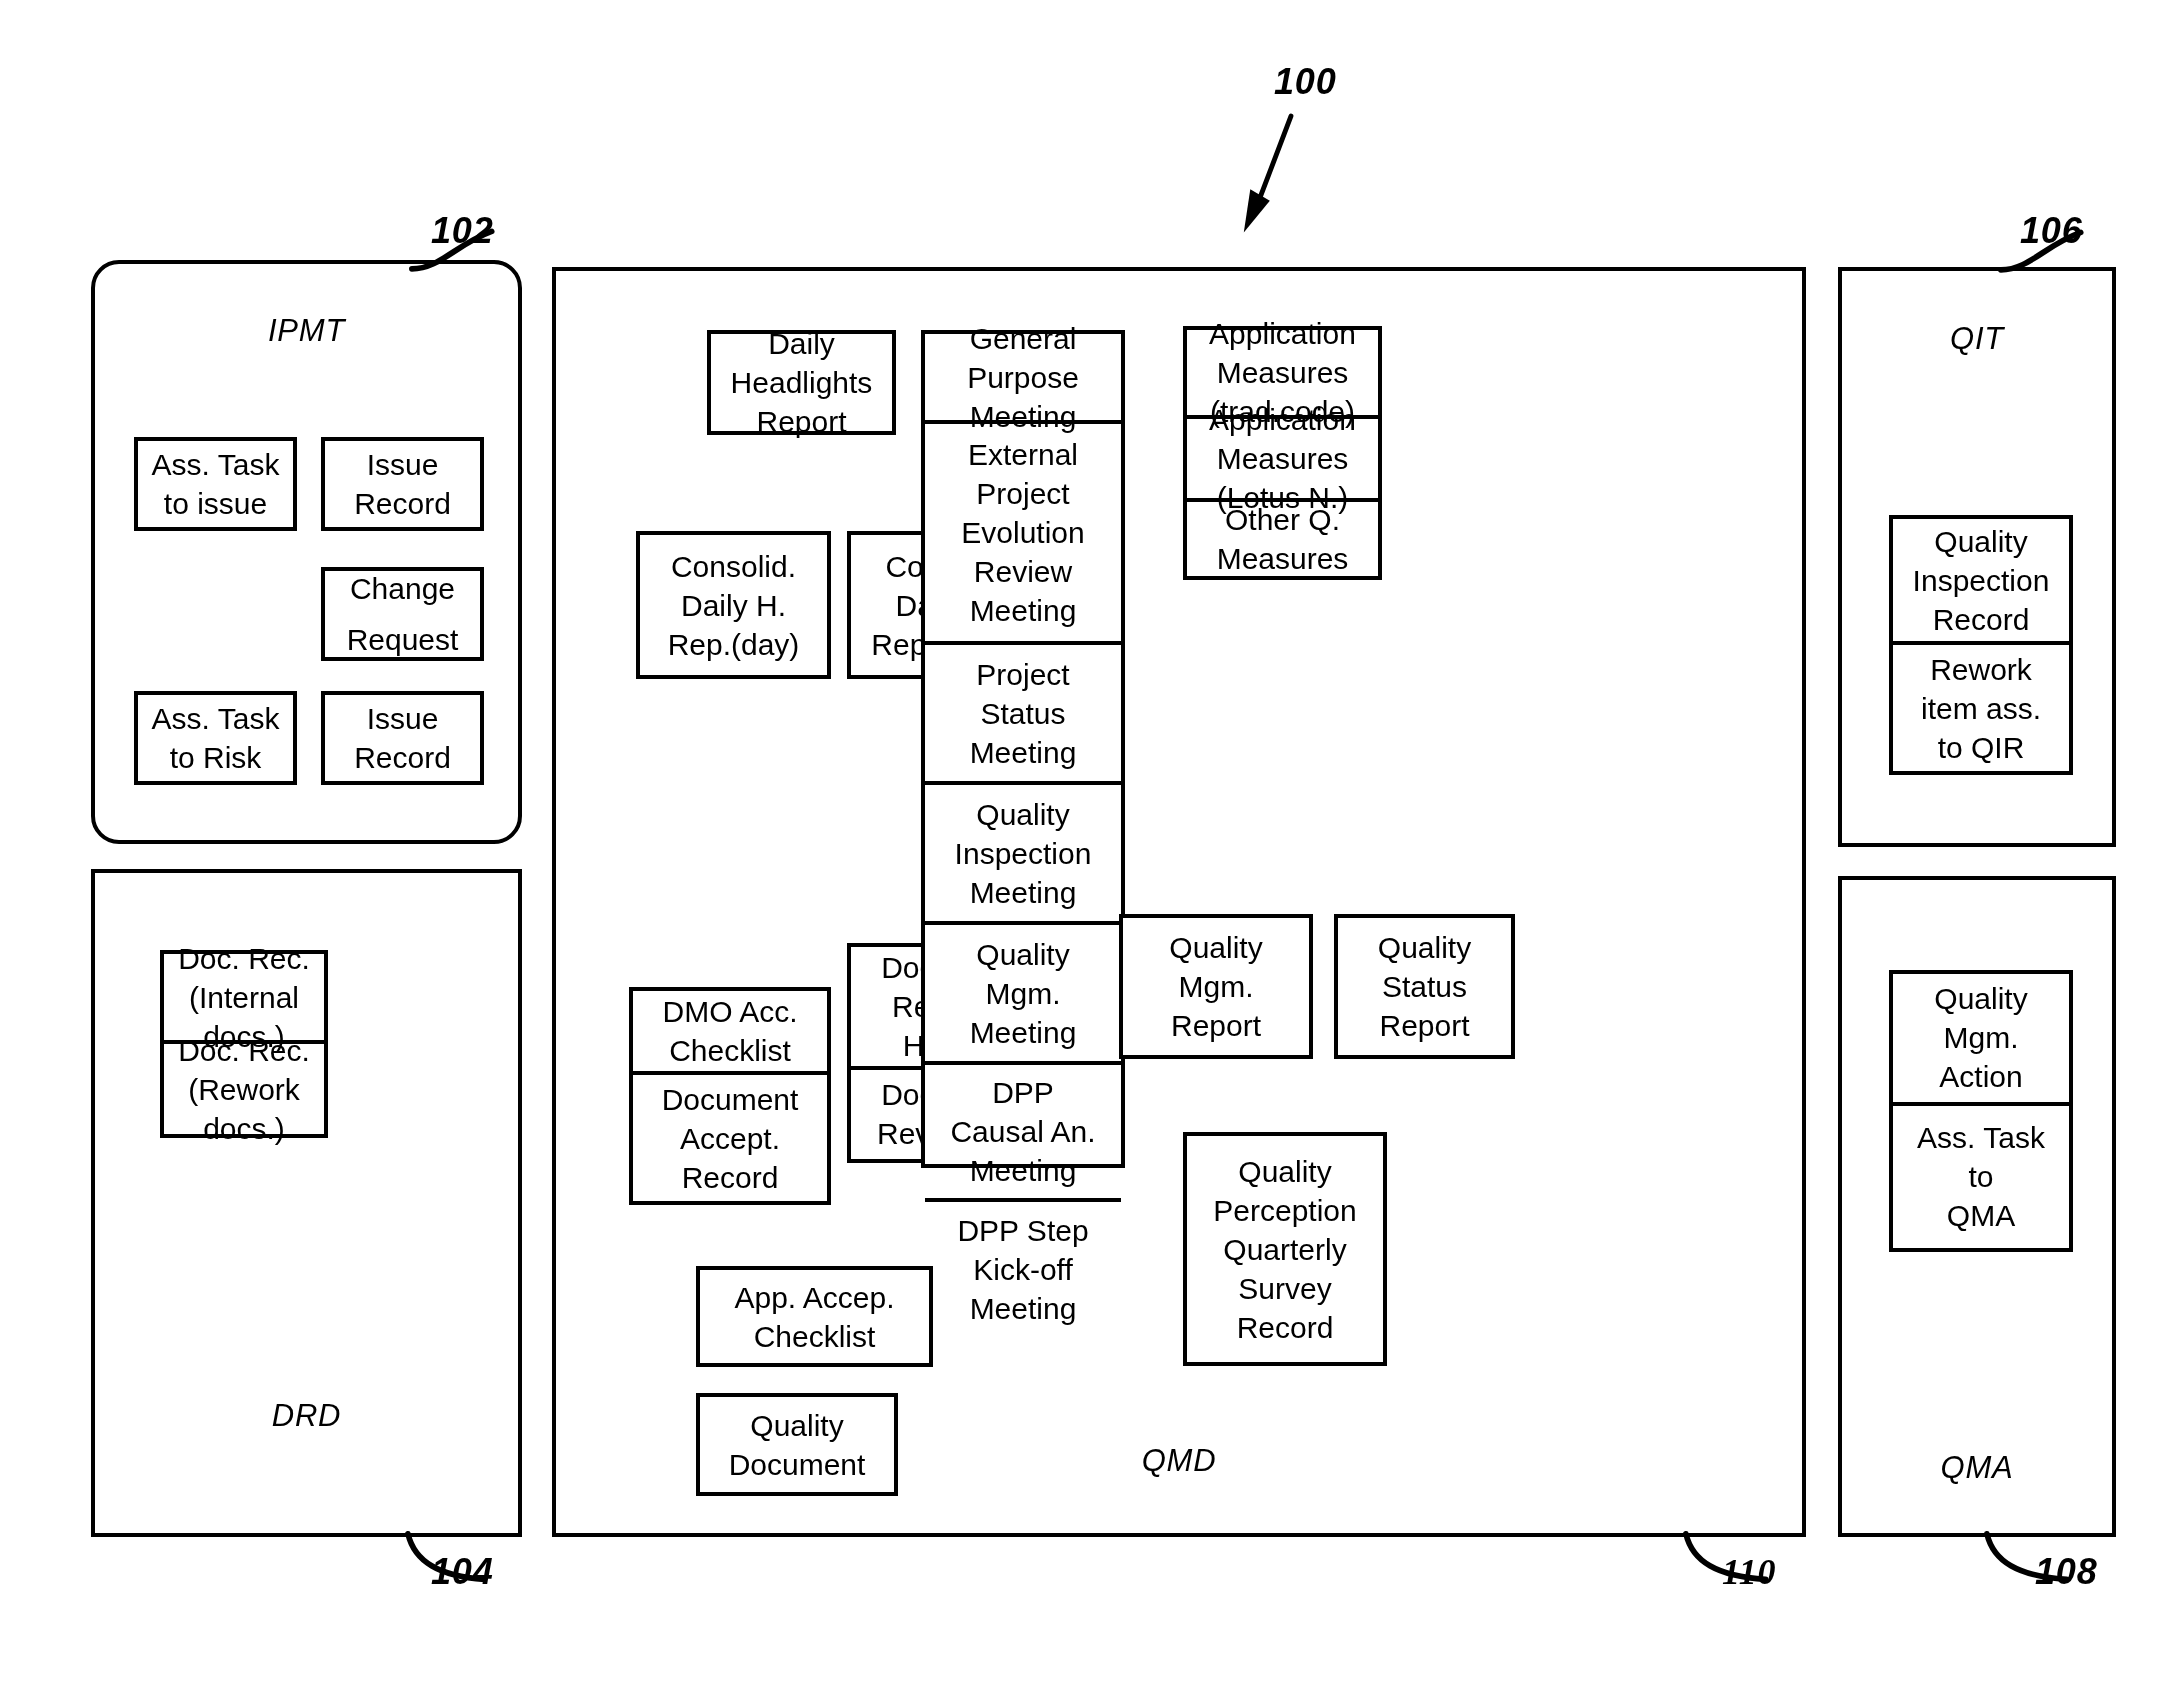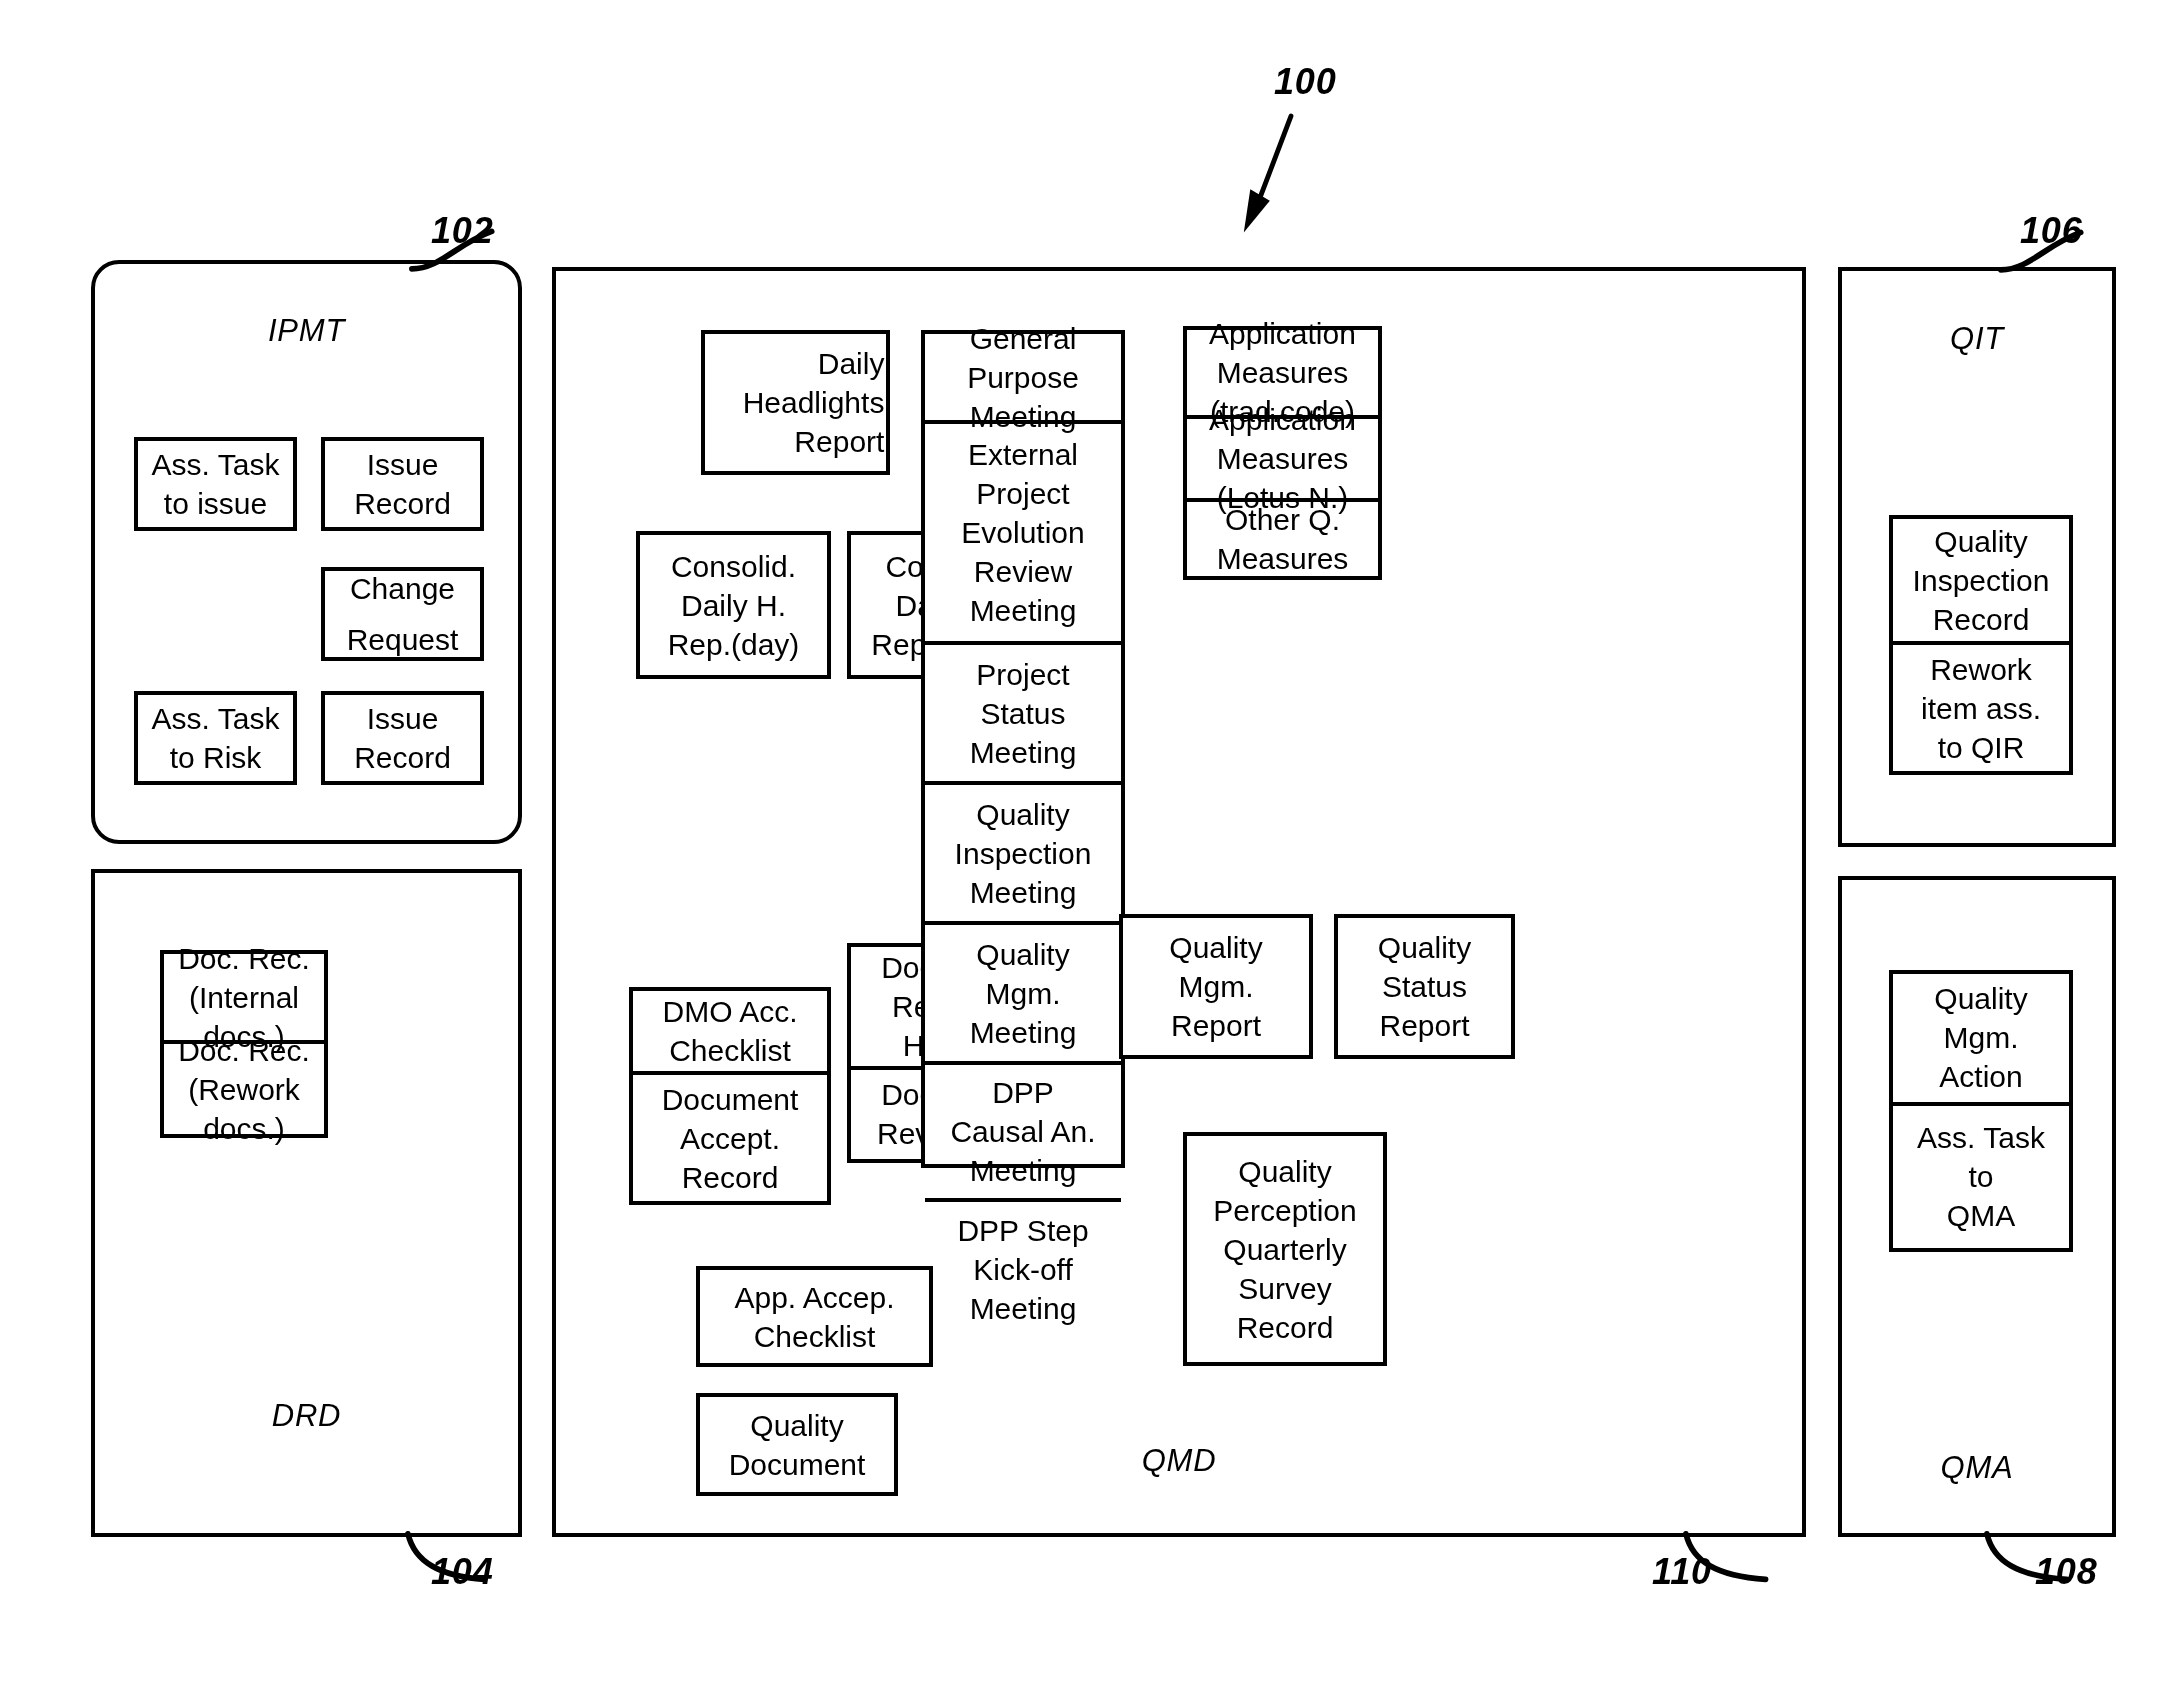--- a/index.html
+++ b/index.html
@@ -150,21 +150,21 @@
     <div class="panel-label" style="top:525px;">DRD</div>
   </div>
 
   <svg class="leader" style="left:403px; top:1529px;" width="114" height="65" viewBox="0 0 140 80">
     <path d="M 6 6 C 14 40, 44 58, 100 62" stroke="#000" stroke-width="7" fill="none" stroke-linecap="round"></path>
   </svg>
   <div class="ref" style="left:431px; top:1551px;">104</div>
 
   <div class="panel" style="left:552px; top:267px; width:1254px; height:1270px;">
 
-    <div class="box" style="left:145px; top:59px; width:189px; height:145px;align-items:flex-end;">
+    <div class="box" style="left:151px; top:59px; width:189px; height:105px;">
       <span class="ln">Daily</span>
       <span class="ln">Headlights</span>
       <span class="ln">Report</span>
     </div>
 
     <div class="box" style="left:80px; top:260px; width:195px; height:148px;">
       <span class="ln">Consolid.</span>
       <span class="ln">Daily H.</span>
       <span class="ln">Rep.(day)</span>
     </div>
@@ -285,21 +285,21 @@
       <span class="ln">Survey</span>
       <span class="ln">Record</span>
     </div>
 
     <div class="panel-label" style="top:1172px;">QMD</div>
   </div>
 
   <svg class="leader" style="left:1681px; top:1529px;" width="122" height="65" viewBox="0 0 150 80">
     <path d="M 6 6 C 14 40, 44 58, 104 62" stroke="#000" stroke-width="7" fill="none" stroke-linecap="round"></path>
   </svg>
-  <div class="ref" style="left:1652px; top:1551px;">110</div>
+  <div class="ref" style="left:1722px; top:1551px;font-family:Liberation Serif, serif;">110</div>
 
   <div class="panel" style="left:1838px; top:267px; width:278px; height:580px;">
     <div class="panel-label" style="top:50px;">QIT</div>
 
     <div class="stack" style="left:47px; top:244px; width:184px; height:260px;">
       <div class="cell" style="height:50%;">
         <span class="ln">Quality</span>
         <span class="ln">Inspection</span>
         <span class="ln">Record</span>
       </div>

